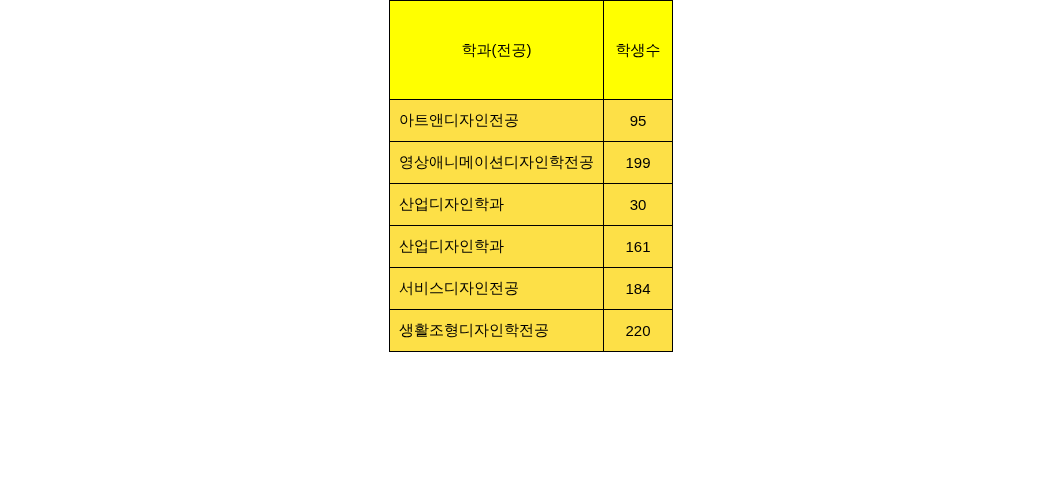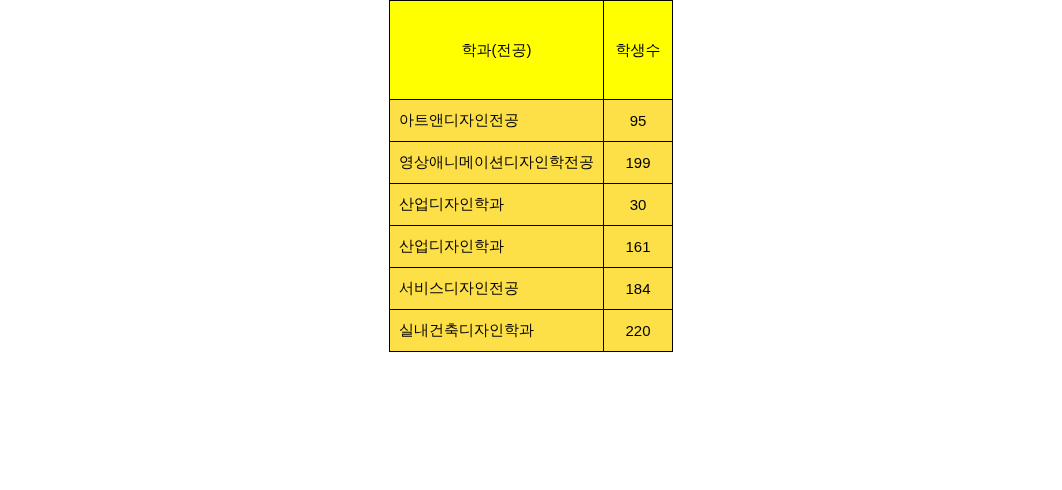--- a/index.html
+++ b/index.html
@@ -92,19 +92,19 @@
         </tr>
         <tr>
           <td class="major">산업디자인학과</td>
           <td class="count">161</td>
         </tr>
         <tr>
           <td class="major">서비스디자인전공</td>
           <td class="count">184</td>
         </tr>
         <tr>
-          <td class="major">실내건축디자인학과</td>
+          <td class="major">생활조형디자인학전공</td>
           <td class="count">220</td>
         </tr>
       </tbody>
     </table>
   </div>
 </div>
 
 </body></html>

